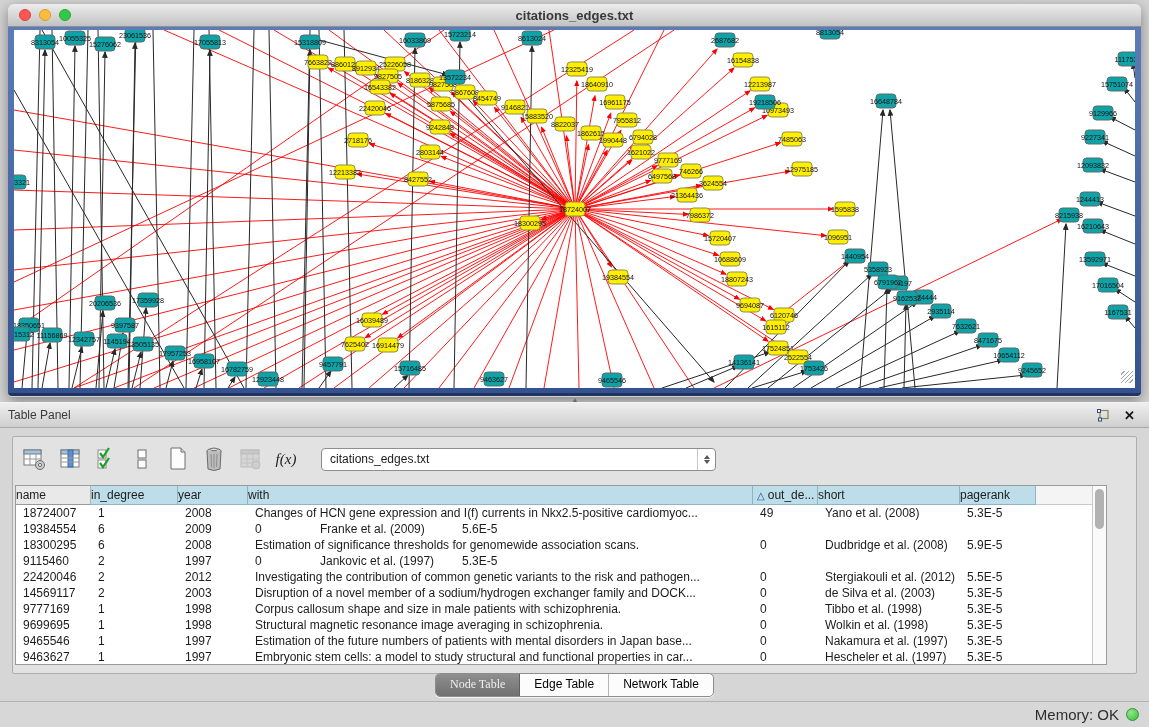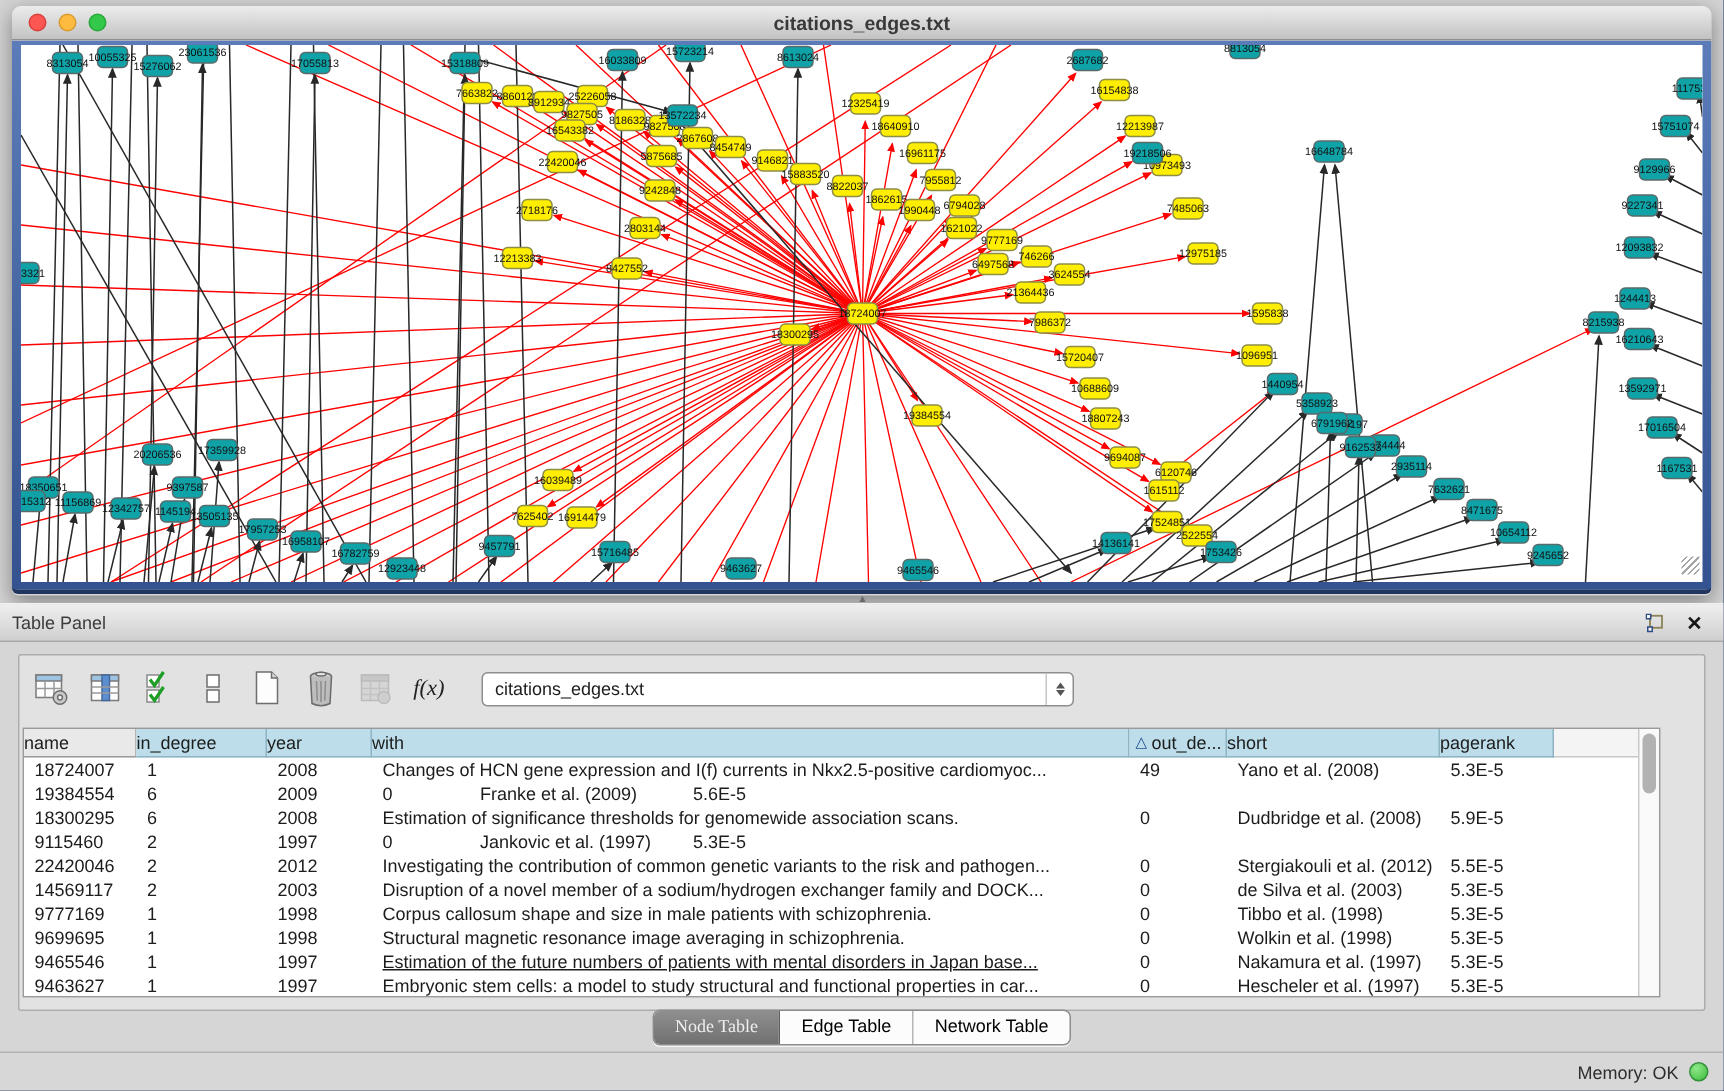--- a/index.html
+++ b/index.html
@@ -70,21 +70,21 @@
   .tabs-row { position:absolute; left:0; top:270px; width:100%; display:flex; justify-content:center; }
   .seg { display:inline-flex; border:1px solid #8d8d8d; border-radius:5px; overflow:hidden;
     background:#fcfcfc; box-shadow:0 1px 0 rgba(255,255,255,.7); }
   .seg .tab { font-size:12px; padding:3px 14px 4px 14px; color:#000000; border-right:1px solid #b5b5b5; }
   .seg .tab:last-child { border-right:none; }
   .seg .tab.sel { background:linear-gradient(180deg,#8f8f8f,#707070); color:#efefef; border-right:1px solid #5f5f5f;font-family:Liberation Serif, serif; }
 
   
   .status-bar { position:absolute; left:0; bottom:0; width:1149px; height:26px; background:#d7d7d7;
     border-top:1px solid #b2b2b2; display:flex; align-items:center; justify-content:flex-end; }
-  .mem-label { font-size:12px; color:#2e2e2e; margin-right:7px; }
+  .mem-label { font-size:15px; color:#2e2e2e; margin-right:7px; }
   .mem-dot { width:13px; height:13px; border-radius:50%; margin-right:10px;
     background:radial-gradient(circle at 35% 30%,#8ee88a,#3dbb3a); border:1px solid #33913a; }
 </style>
 </head>
 <body>
 
 <div class="net-window">
   <div class="titlebar">
     <div class="traffic">
       <div class="light red"></div>
@@ -905,21 +905,21 @@
               <div class="c" style="width: 70px;">1998</div>
               <div class="c" style="width: 505px;">Structural magnetic resonance image averaging in schizophrenia.</div>
               <div class="c" style="width: 65px;">0</div>
               <div class="c" style="width: 142px;">Wolkin et al. (1998)</div>
               <div class="c" style="width: 76px;">5.3E-5</div>
             </div>
             <div class="grow">
               <div class="c" style="width: 75px;">9465546</div>
               <div class="c" style="width: 87px;">1</div>
               <div class="c" style="width: 70px;">1997</div>
-              <div class="c" style="width: 505px; text-decoration: underline;">Estimation of the future numbers of patients with mental disorders in Japan base...</div>
+              <div class="c" style="width: 505px;">Estimation of the future numbers of patients with mental disorders in Japan base...</div>
               <div class="c" style="width: 65px;">0</div>
               <div class="c" style="width: 142px;">Nakamura et al. (1997)</div>
               <div class="c" style="width: 76px;">5.3E-5</div>
             </div>
             <div class="grow">
               <div class="c" style="width: 75px;">9463627</div>
               <div class="c" style="width: 87px;">1</div>
               <div class="c" style="width: 70px;">1997</div>
               <div class="c" style="width: 505px;">Embryonic stem cells: a model to study structural and functional properties in car...</div>
               <div class="c" style="width: 65px;">0</div>

